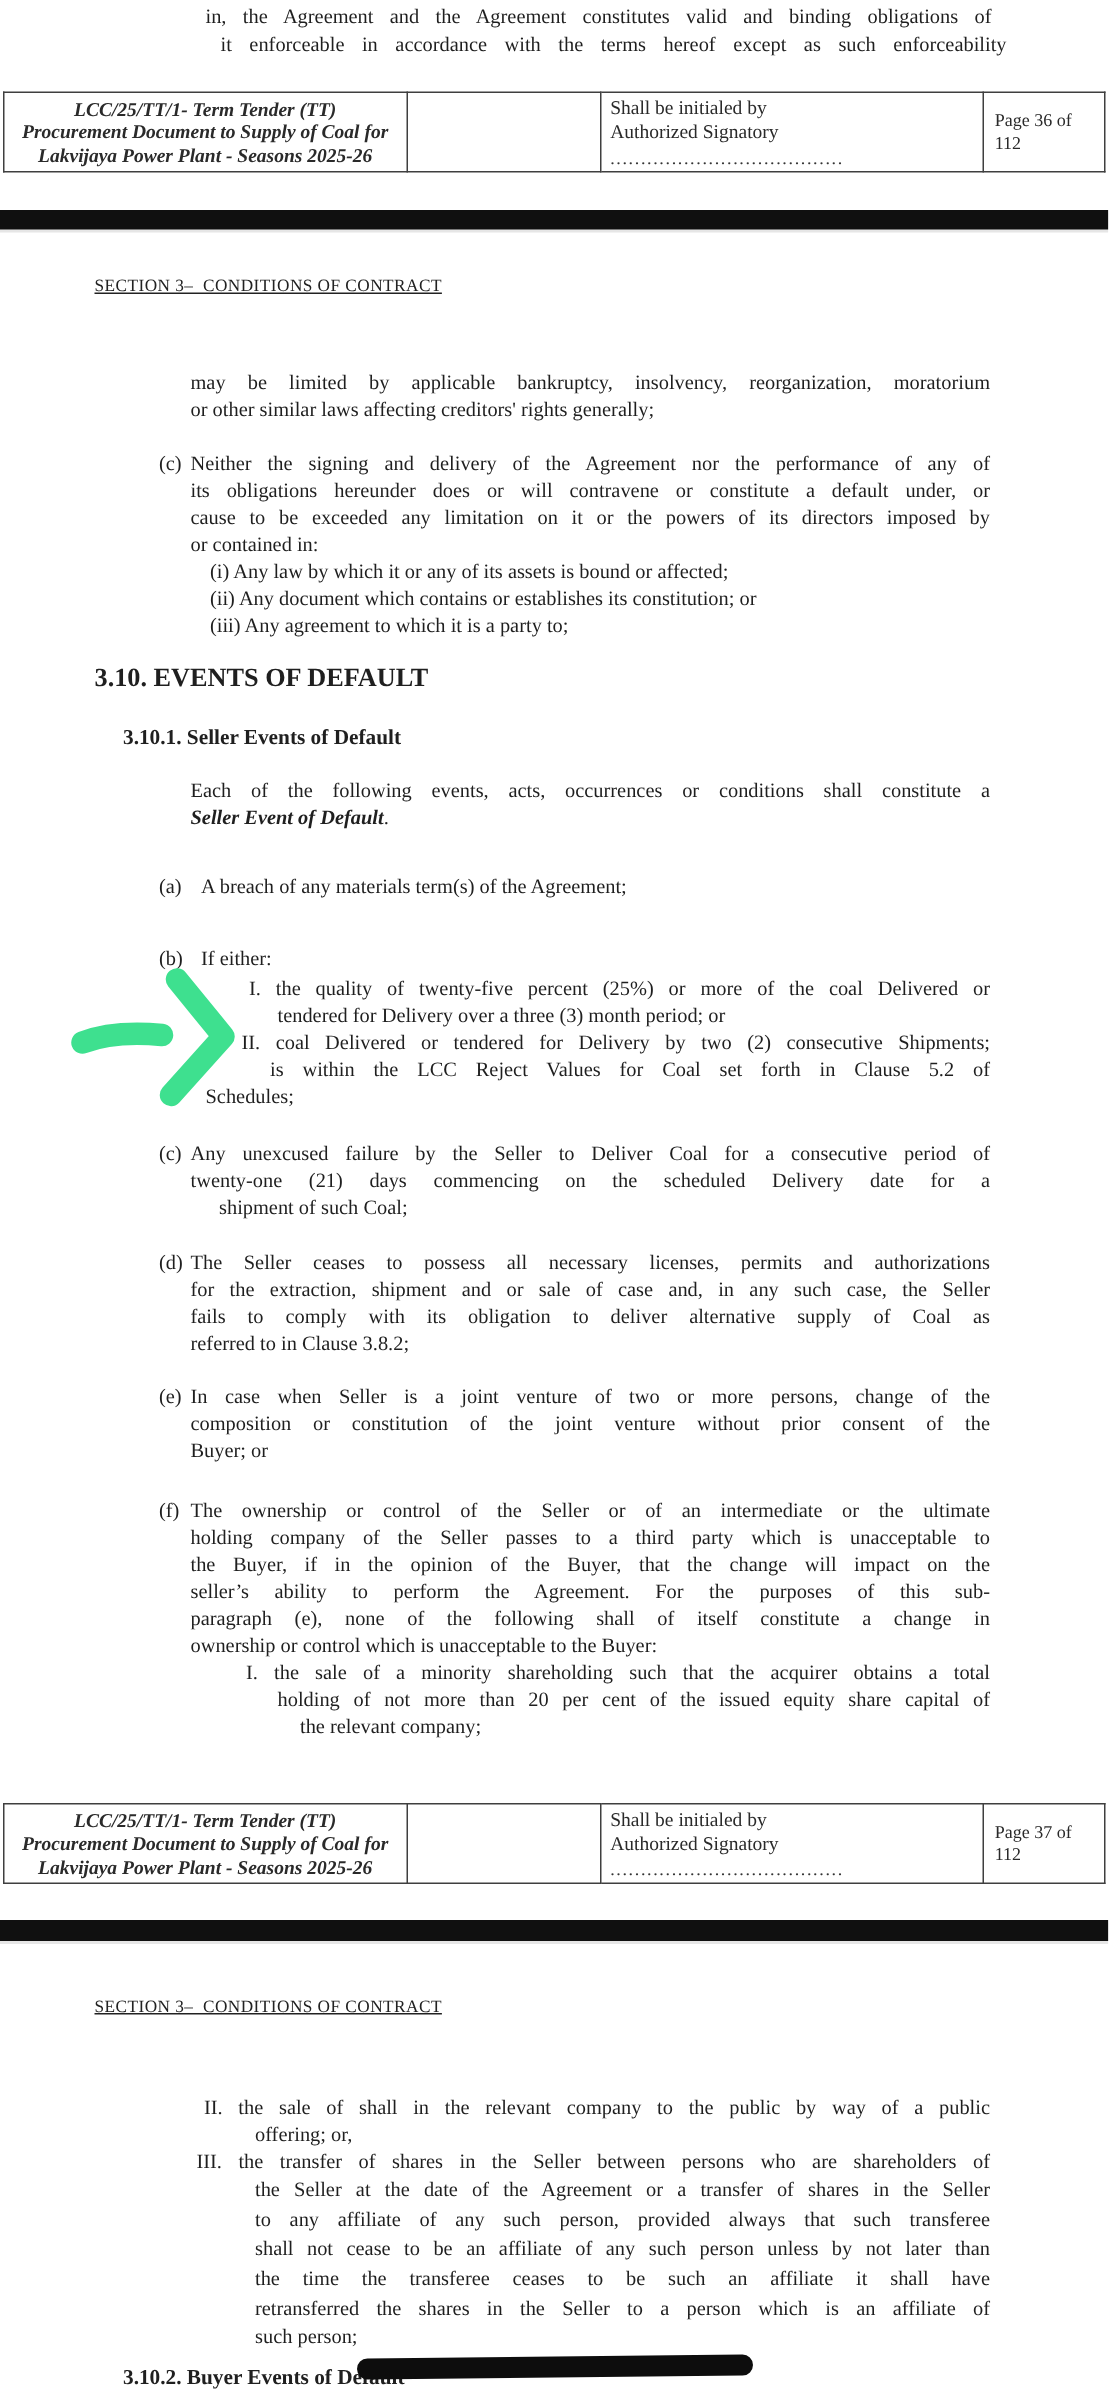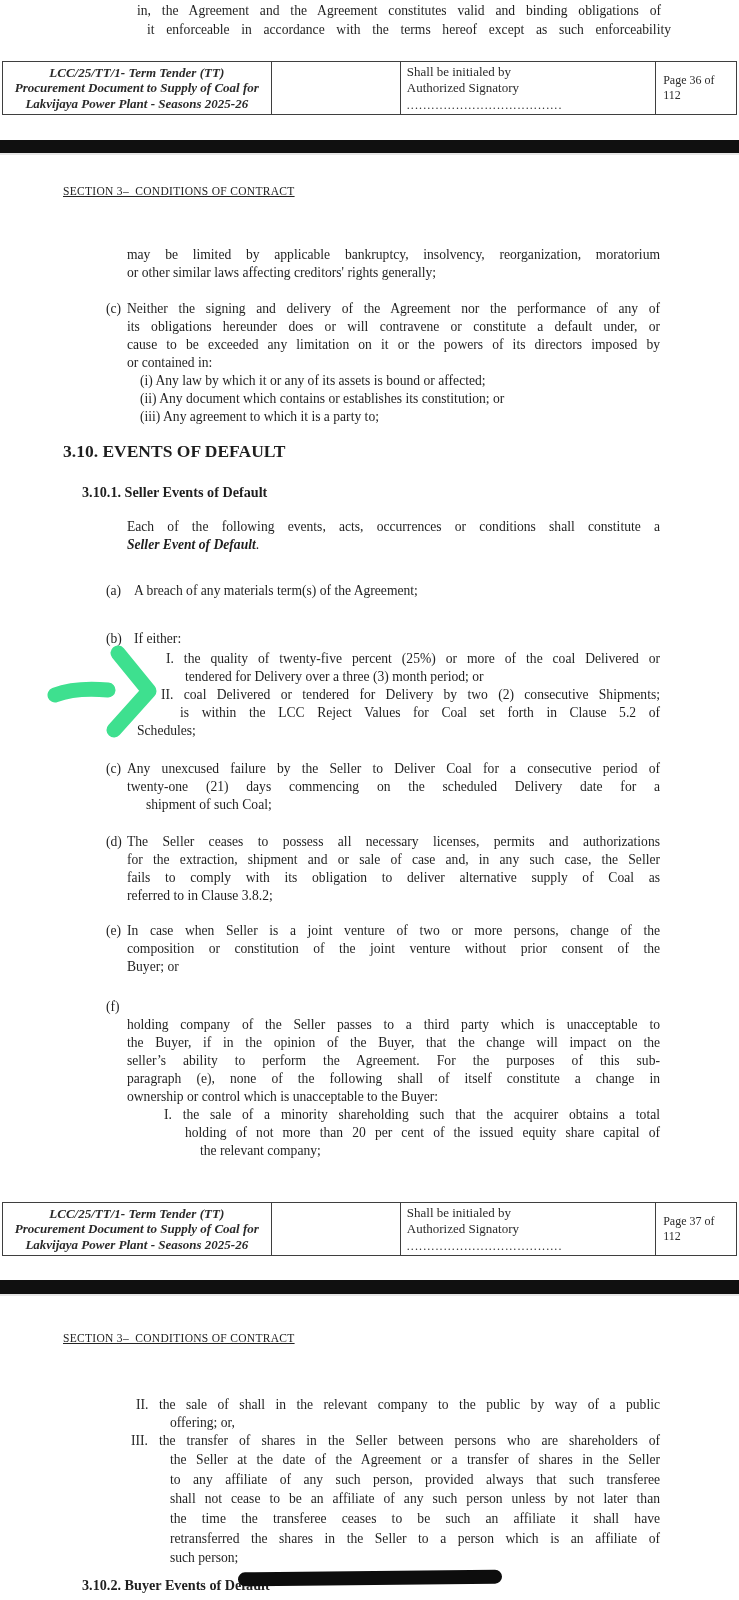--- a/index.html
+++ b/index.html
@@ -113,20 +113,21 @@
   <div class="lw j" style="top:851px; left:127px; width:533px;">for the extraction, shipment and or sale of case and, in any such case, the Seller</div>
   <div class="lw j" style="top:869px; left:127px; width:533px;">fails to comply with its obligation to deliver alternative supply of Coal as</div>
   <div class="l" style="top:887px; left:127px;">referred to in Clause 3.8.2;</div>
 
   <div class="marker" style="top:922px; left:106px;">(e)</div>
   <div class="lw j" style="top:922px; left:127px; width:533px;">In case when Seller is a joint venture of two or more persons, change of the</div>
   <div class="lw j" style="top:940px; left:127px; width:533px;">composition or constitution of the joint venture without prior consent of the</div>
   <div class="l" style="top:958px; left:127px;">Buyer; or</div>
 
   <div class="marker" style="top:998px; left:106px;">(f)</div>
+  <div class="lw j" style="top:998px;  left:127px; width:533px;">The ownership or control of the Seller or of an intermediate or the ultimate</div>
   <div class="lw j" style="top:1016px; left:127px; width:533px;">holding company of the Seller passes to a third party which is unacceptable to</div>
   <div class="lw j" style="top:1034px; left:127px; width:533px;">the Buyer, if in the opinion of the Buyer, that the change will impact on the</div>
   <div class="lw j" style="top:1052px; left:127px; width:533px;">seller’s ability to perform the Agreement.  For the purposes of this sub-</div>
   <div class="lw j" style="top:1070px; left:127px; width:533px;">paragraph (e), none of the following shall of itself constitute a change in</div>
   <div class="l" style="top:1088px; left:127px;">ownership or control which is unacceptable to the Buyer:</div>
   <div class="lw j" style="top:1106px; left:164px; width:496px;">I. the sale of a minority shareholding such that the acquirer obtains a total</div>
   <div class="lw j" style="top:1124px; left:185px; width:475px;">holding of not more than 20 per cent of the issued equity share capital of</div>
   <div class="l" style="top:1142px; left:185px;margin-left:15px;">the relevant company;</div>
 
   <table class="ftable" style="top:1202px;">

